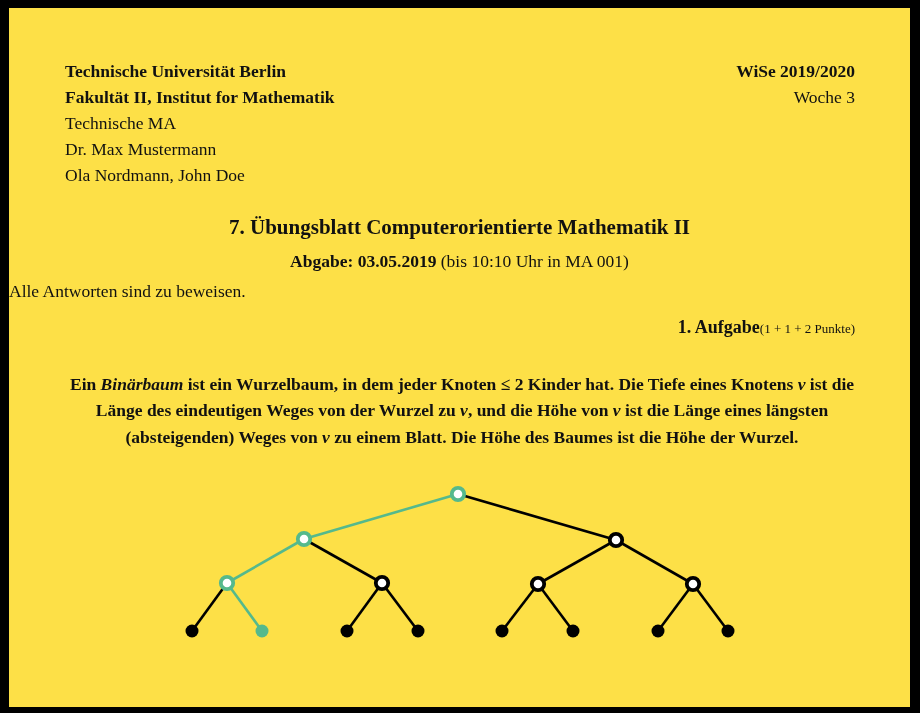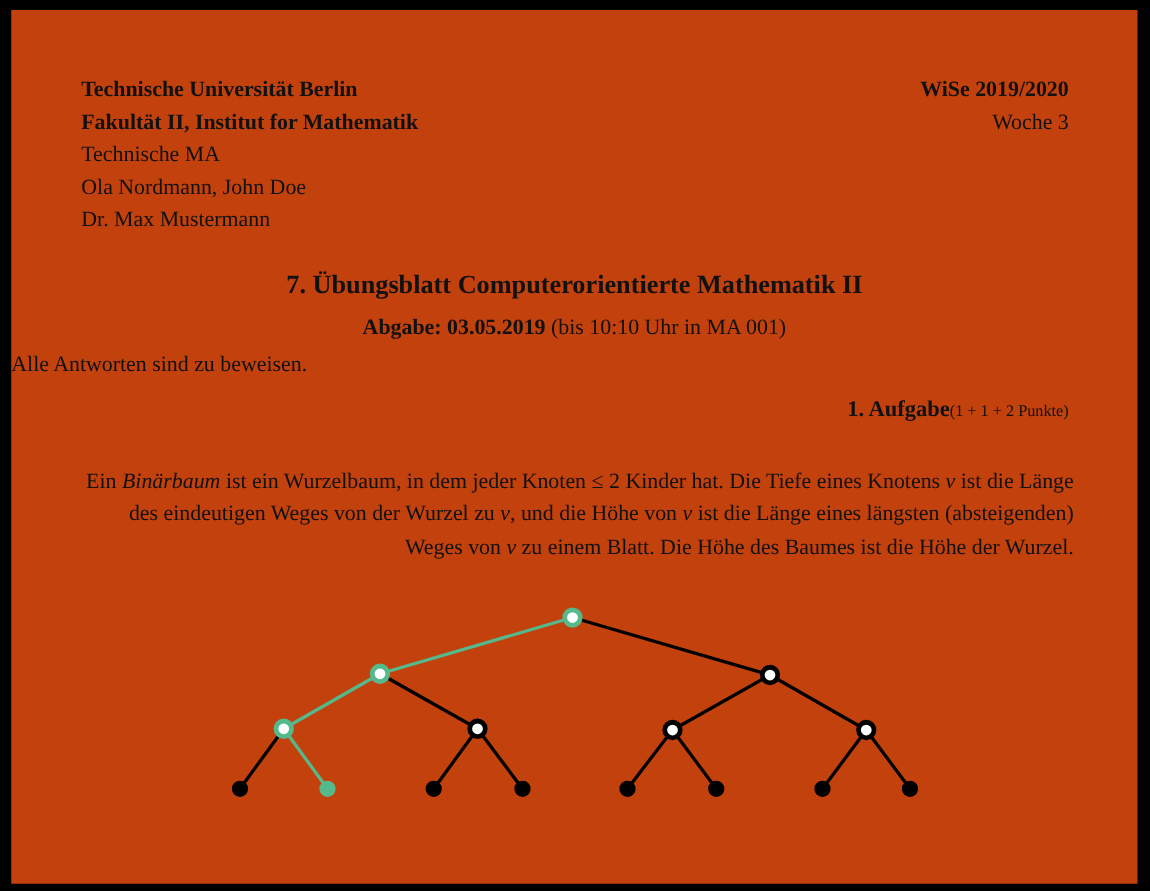--- a/index.html
+++ b/index.html
@@ -1,45 +1,45 @@
 <!DOCTYPE html>
 <html><head>
 <meta charset="utf-8">
 <style>
   html,body{margin:0;padding:0;background:#2a2a2a;}
   .page{position:relative;width:920px;height:713px;background:#000;font-family:"Liberation Serif","DejaVu Serif",serif;color:#111;}
-  .sheet{position:absolute;left:9px;top:8px;right:10px;bottom:6px;background:#c2410c;}
+  .sheet{position:absolute;left:9px;top:8px;right:10px;bottom:6px;background:#fde047;}
   .abs{position:absolute;}
   .header-left{left:56px;top:50px;font-size:17.5px;line-height:26px;}
   .header-left p{margin:0;}
   .header-right{right:55px;top:50px;font-size:17.5px;line-height:26px;text-align:right;}
   .header-right p{margin:0;}
   .b{font-weight:bold;}
   .doc-title{left:0;right:0;top:207px;text-align:center;font-size:21px;font-weight:bold;}
   .due-line{left:0;right:0;top:243px;text-align:center;font-size:17.5px;}
   .notice{left:0;right:0;top:273px;text-align:left;font-size:17.5px;font-weight:normal;}
   .task-row{left:56px;right:55px;top:309px;display:flex;justify-content:flex-end;align-items:baseline;}
   .task-heading{font-size:18px;font-weight:bold;}
   .task-points{font-size:13px;}
-  .paragraph{left:56px;top:345px;width:794px;font-size:17.5px;line-height:26.5px;text-align:right;}
+  .paragraph{left:56px;top:345px;width:794px;font-size:17.5px;line-height:26.5px;text-align:center;font-weight:bold;}
   .paragraph em{font-style:italic;}
   .tree-svg{position:absolute;left:0;top:0;width:920px;height:713px;pointer-events:none;}
 </style>
 </head>
 <body>
 
 <div class="page">
   <div class="sheet">
 
     <div class="abs header-left">
       <p class="b">Technische Universität Berlin</p>
       <p class="b">Fakultät II, Institut for Mathematik</p>
       <p>Technische MA</p>
+      <p>Dr. Max Mustermann</p>
       <p>Ola Nordmann, John Doe</p>
-      <p>Dr. Max Mustermann</p>
     </div>
 
     <div class="abs header-right">
       <p class="b">WiSe 2019/2020</p>
       <p>Woche 3</p>
     </div>
 
     <div class="abs doc-title">7. Übungsblatt Computerorientierte Mathematik II</div>
 
     <div class="abs due-line"><span class="b">Abgabe: 03.05.2019</span><span> (bis 10:10 Uhr in MA 001)</span></div>

